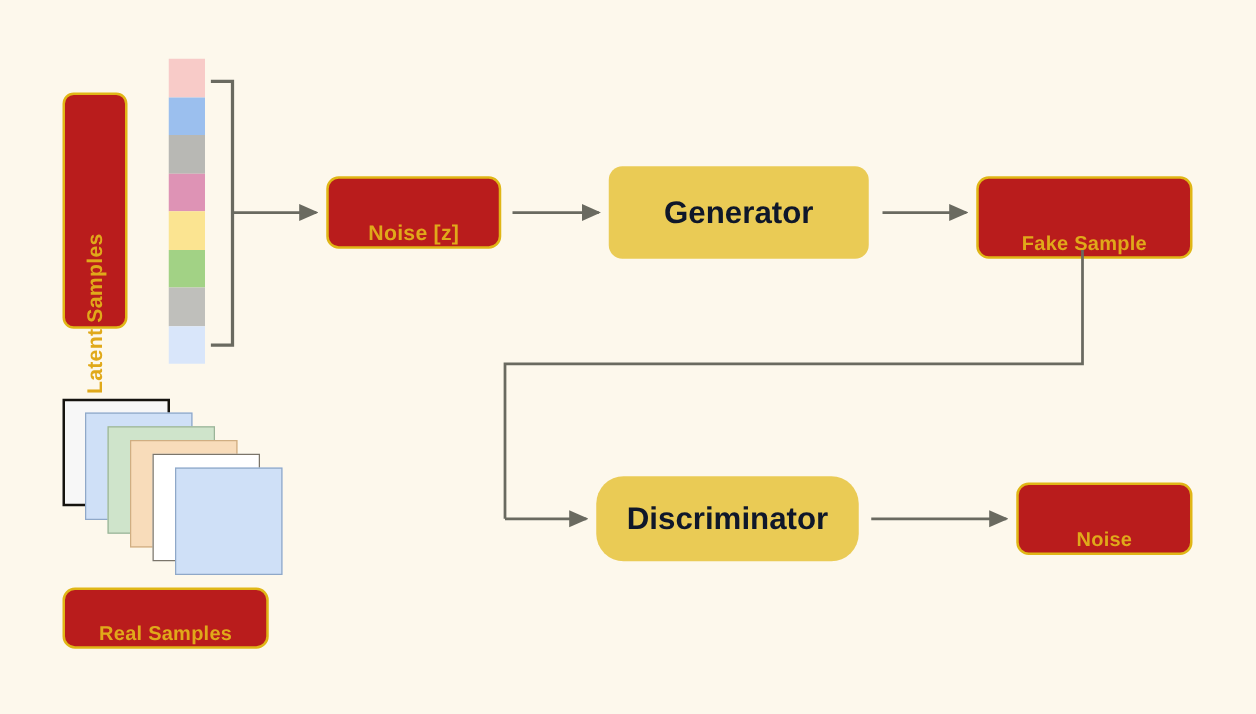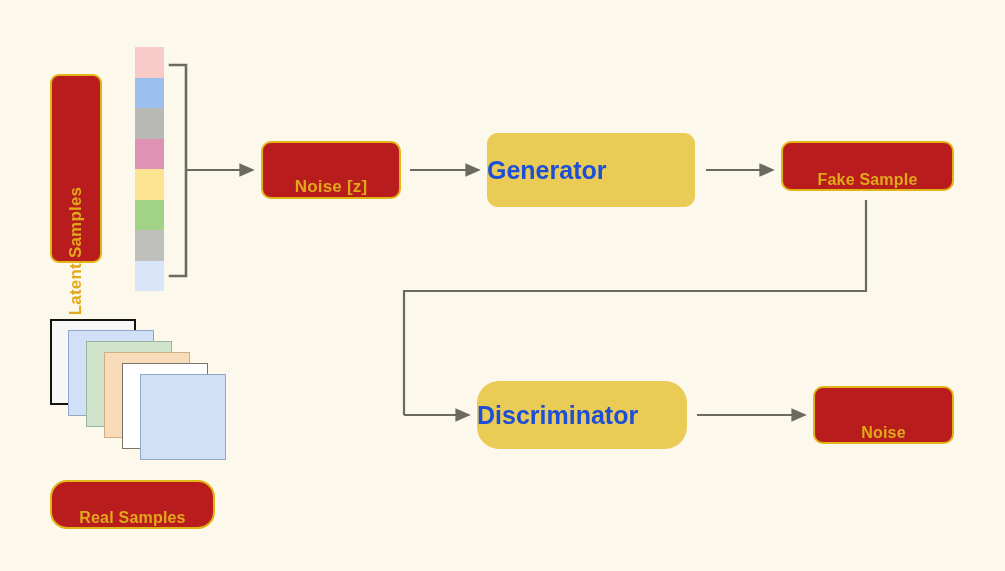--- a/index.html
+++ b/index.html
@@ -36,22 +36,22 @@
   }
 
   
   .filled-box {
     position: absolute;
     box-sizing: border-box;
     border-radius: 10px;
     background: #EACB55;
     display: flex;
     align-items: center;
-    justify-content: flex-start;
-    color: #1d4ed8;
+    justify-content: center;
+    color: #0f172a;
     font-weight: bold;
   }
 
   
   #latent-samples-box {
     left: 50px;
     top: 74px;
     width: 52px;
     height: 189px;
     border-radius: 9px;
@@ -93,21 +93,21 @@
     height: 74px;
     font-size: 25px;
     border-radius: 11px;
   }
 
   
   #fake-sample-box {
     left: 781px;
     top: 141px;
     width: 173px;
-    height: 50px;
+    height: 66px;
     font-size: 16px;
   }
 
   
   #discriminator-box {
     left: 477px;
     top: 381px;
     width: 210px;
     height: 68px;
     font-size: 25px;
@@ -119,25 +119,24 @@
     left: 813px;
     top: 386px;
     width: 141px;
     height: 58px;
     font-size: 16px;
   }
 
   
   #real-samples-box {
     left: 50px;
-    top: 480px;
+    top: 470px;
     width: 165px;
     height: 49px;
     font-size: 16px;
-    border-radius: 17px;
   }
 
   
   #card-stack {
     position: absolute;
     left: 50px;
     top: 319px;
     width: 190px;
     height: 140px;
   }

